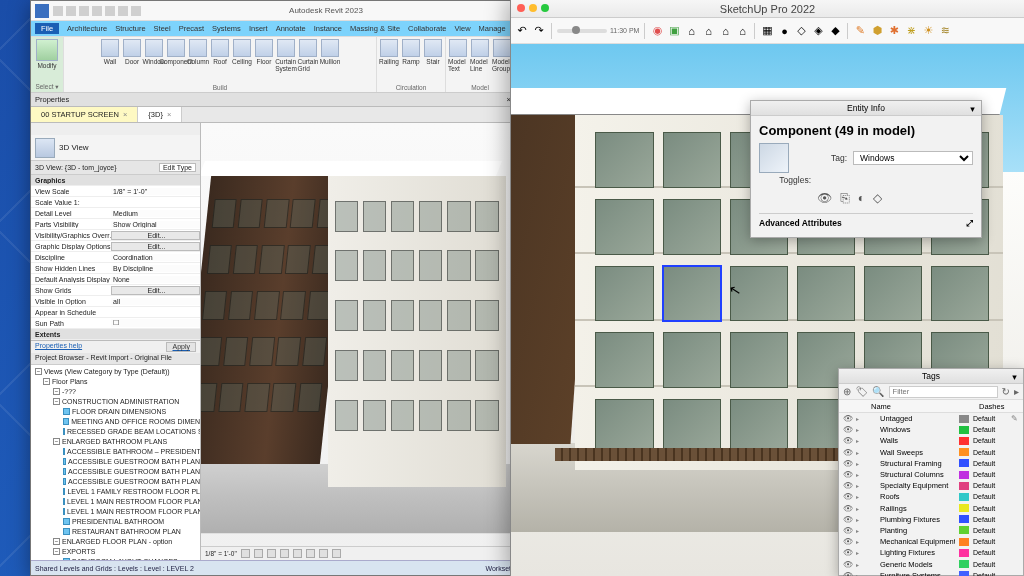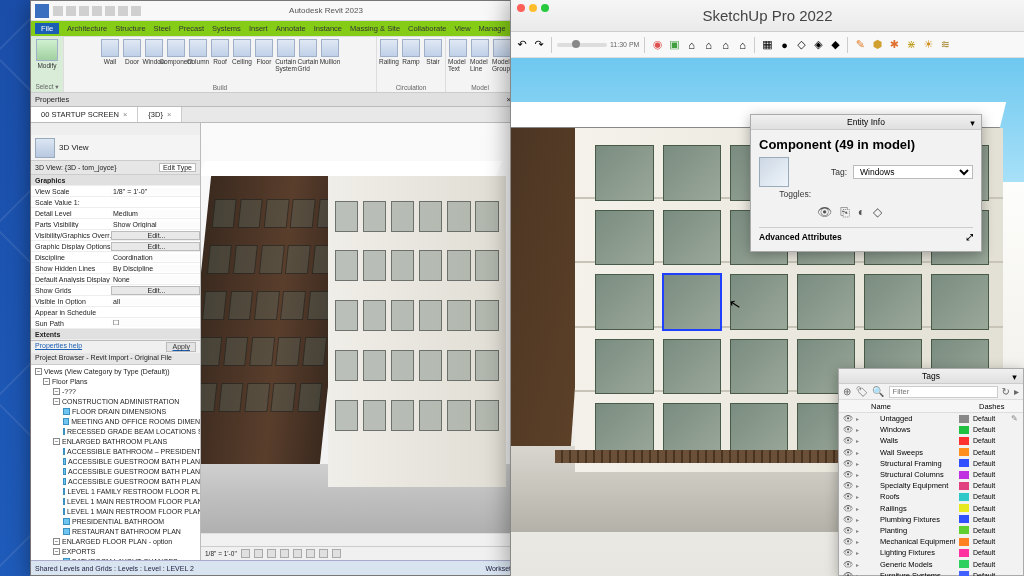--- a/index.html
+++ b/index.html
@@ -11,36 +11,36 @@
   position: absolute; left: 30px; top: 0; width: 486px; height: 576px;
   background: #f2f2f2; border: 1px solid #777; box-shadow: 0 4px 20px rgba(0,0,0,0.4);
   font-size: 8px; color: #222; display: flex; flex-direction: column;
 }
 .rv-titlebar { height: 20px; background: #f8f8f8; border-bottom: 1px solid #ddd; display: flex; align-items: center; padding: 0 4px; font-size: 8px; }
 .rv-title { flex: 1; text-align: center; color: #555; }
 .rv-appicon { width: 14px; height: 14px; background: #3a6fbf; margin-right: 4px; }
 .rv-qat { display: flex; gap: 3px; }
 .rv-qat-ico { width: 10px; height: 10px; background: #d0d0d0; }
 
-.rv-menubar { height: 16px; background: #84cc16; border-bottom: 1px solid #ddd; display: flex; align-items: center; padding: 0 4px; gap: 8px; font-size: 7.5px; color: #333; white-space: nowrap; overflow: hidden; }
+.rv-menubar { height: 16px; background: #7dd3fc; border-bottom: 1px solid #ddd; display: flex; align-items: center; padding: 0 4px; gap: 8px; font-size: 7.5px; color: #333; white-space: nowrap; overflow: hidden; }
 .rv-menubar span:first-child { background: #1a5fb4; color: #fff; padding: 1px 6px; }
 
 .rv-ribbon { height: 56px; background: #f4f4f4; border-bottom: 1px solid #ccc; display: flex; }
 .rv-ribbongrp { border-right: 1px solid #ddd; display: flex; flex-direction: column; align-items: center; padding: 2px 2px 0; }
 .rv-ribbonrow { display: flex; gap: 2px; }
 .rv-ico { width: 20px; display: flex; flex-direction: column; align-items: center; gap: 1px; font-size: 6.5px; color: #333; }
 .rv-ico .g { width: 18px; height: 18px; background: linear-gradient(#e0e8f4,#c0d0e8); border: 1px solid #a0b0c8; }
 .rv-ico.big { width: 28px; }
 .rv-ico.big .g { width: 22px; height: 22px; }
 .rv-grplabel { font-size: 6.5px; color: #666; text-align: center; margin-top: auto; padding-bottom: 1px; }
 .rv-modify { background: #d8ecd8; }
 .rv-modify .g { background: linear-gradient(#d0f0d0,#a0d0a0); }
 
 .rv-tabs { height: 16px; background: #e8e8e8; border-bottom: 1px solid #bbb; display: flex; align-items: stretch; font-size: 7.5px; }
-.rv-tab { padding: 2px 10px; border-right: 1px solid #ccc; background: #ffffff; display: flex; align-items: center; gap: 4px; }
+.rv-tab { padding: 2px 10px; border-right: 1px solid #ccc; background: #fef9c3; display: flex; align-items: center; gap: 4px; }
 .rv-tab.active { background: #fff; }
 .rv-tab .x { color: #888; }
 .rv-propbar { height: 14px; background: #e0e0e0; border-bottom: 1px solid #bbb; padding: 3px 4px; font-size: 7.5px; display: flex; align-items: center; }
 .rv-propbar .x { margin-left: auto; }
 
 .rv-body { flex: 1; display: flex; overflow: hidden; }
 .rv-left { width: 170px; display: flex; flex-direction: column; background: #eee; border-right: 1px solid #bbb; }
 .rv-prop-head { height: 26px; display: flex; align-items: center; gap: 4px; padding: 2px 4px; background: #f4f4f4; border-bottom: 1px solid #ccc; margin-top: 12px; }
 .rv-prop-head .cube { width: 20px; height: 20px; background: linear-gradient(#dce6f4,#b8c8e0); border: 1px solid #9ab; }
 .rv-prop-sub { height: 14px; background: #e6e6e6; border-bottom: 1px solid #ccc; display: flex; align-items: center; padding: 0 4px; font-size: 7px; }
@@ -74,21 +74,21 @@
 .rv-status { height: 15px; background: #d8e4f0; border-top: 1px solid #aac; font-size: 7px; display: flex; align-items: center; padding: 0 4px; color: #224; }
 .rv-vs { position: absolute; left: 0; bottom: 0; height: 14px; right: 0; background: rgba(240,240,240,0.9); border-top: 1px solid #ccc; font-size: 6.5px; display: flex; align-items: center; gap: 4px; padding: 0 4px; }
 .rv-vs .sq { width: 9px; height: 9px; background: #e0e0e0; border: 1px solid #aaa; }
 
 
 .sketchup {
   position: absolute; left: 510px; top: 0; right: 0; height: 576px;
   background: #fff; border-left: 1px solid #888; box-shadow: -4px 0 20px rgba(0,0,0,0.3);
   display: flex; flex-direction: column; font-size: 9px;
 }
-.su-title { height: 32px; background: linear-gradient(#f6f6f6,#eaeaea); display: flex; align-items: center; justify-content: center; font-size: 15px; color: #444; border-bottom: 1px solid #ccc; position: relative; }
+.su-title { height: 18px; background: linear-gradient(#f6f6f6,#eaeaea); display: flex; align-items: center; justify-content: center; font-size: 11px; color: #444; border-bottom: 1px solid #ccc; position: relative; }
 .su-traffic { position: absolute; left: 6px; top: 4px; display: flex; gap: 4px; }
 .su-traffic div { width: 8px; height: 8px; border-radius: 50%; }
 .su-red { background: #ff5f56; } .su-yel { background: #ffbd2e; } .su-grn { background: #27c93f; }
 .su-toolbar { height: 26px; background: #f8f8f8; border-bottom: 1px solid #ddd; display: flex; align-items: center; gap: 3px; padding: 0 4px; }
 .su-toolbar .sep { width: 1px; height: 16px; background: #ccc; margin: 0 2px; }
 .su-tico { width: 14px; height: 14px; display: flex; align-items: center; justify-content: center; font-size: 11px; }
 .su-slider { width: 50px; height: 4px; background: #ddd; border-radius: 2px; position: relative; }
 .su-slider::after { content: ""; position: absolute; left: 30%; top: -3px; width: 8px; height: 8px; background: #888; border-radius: 50%; }
 
 .su-view { flex: 1; position: relative; overflow: hidden; background: linear-gradient(#6ec8f0 0%, #a8e0f8 24%, #fdfdfb 24%, #e8e6e0 100%); }

